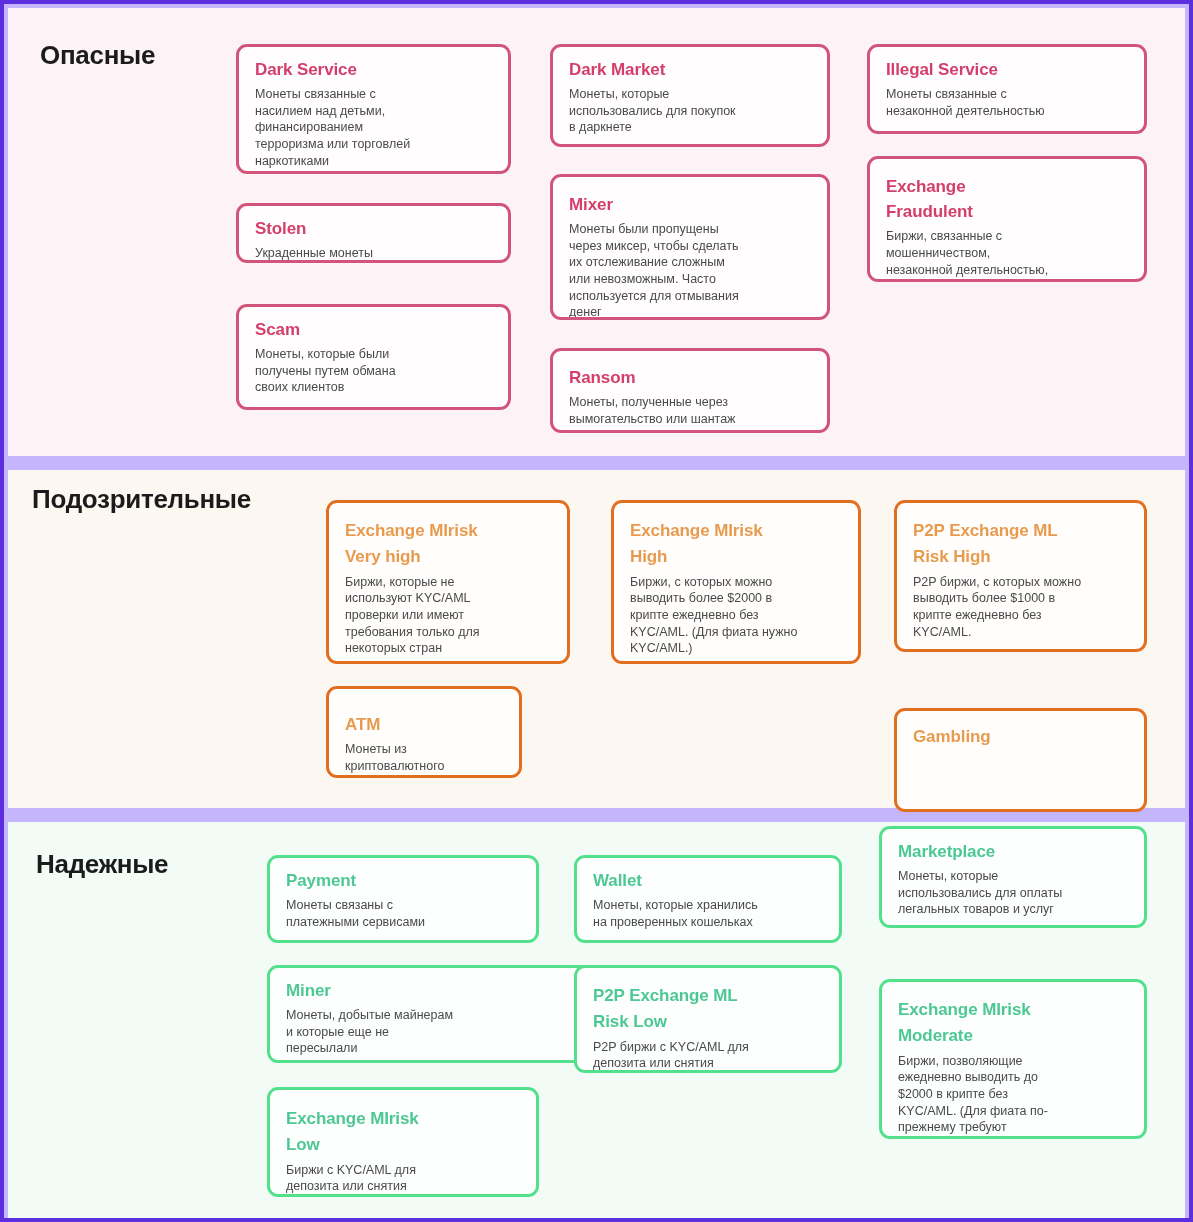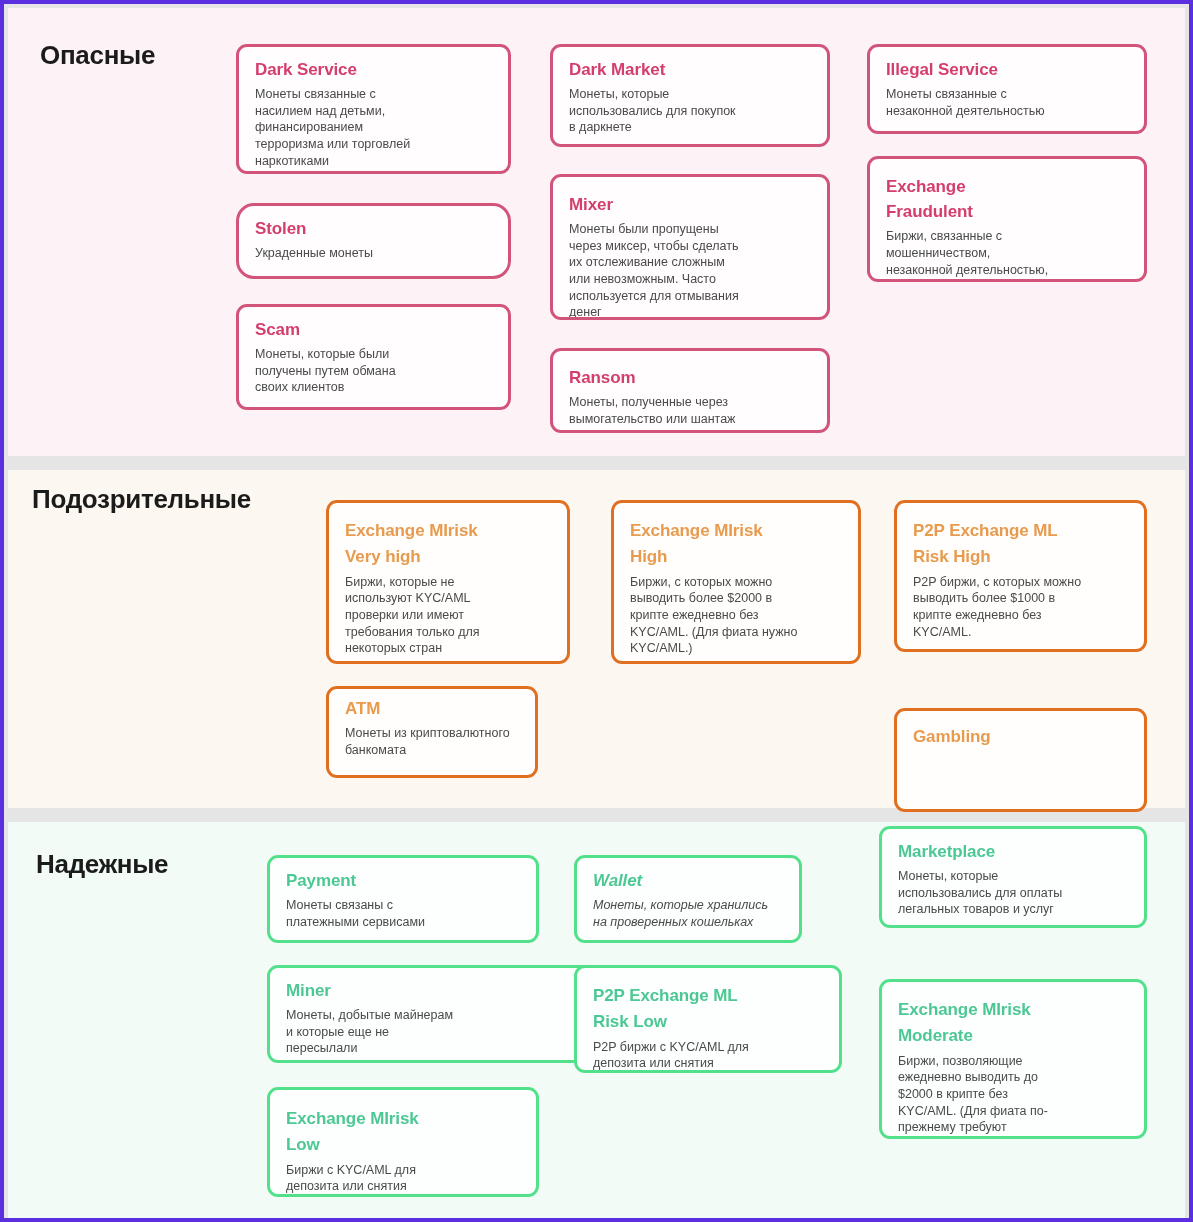--- a/index.html
+++ b/index.html
@@ -9,21 +9,21 @@
   }
   body {
     font-family: "Liberation Sans", "DejaVu Sans", sans-serif;
   }
   .page {
     position: relative;
     width: 1193px;
     height: 1222px;
     box-sizing: border-box;
     border: 4px solid #5b2fe0;
-    background: #e5e5e5;
+    background: #c4b5fd;
     overflow: hidden;
   }
   .band {
     position: absolute;
     left: 4px;
     right: 4px;
     box-sizing: border-box;
   }
   .band-danger    { top: 4px;   height: 448px;  background: #fdf2f5; }
   .band-suspect   { top: 466px; height: 338px;  background: #fdf7f2; }
@@ -88,21 +88,21 @@
 
   <div class="card c-danger" style="left:232px; top:40px; width:275px; height:130px;">
     <div class="ttl">Dark Service</div>
     <div class="desc">Монеты связанные с
 насилием над детьми,
 финансированием
 терроризма или торговлей
 наркотиками</div>
   </div>
 
-  <div class="card c-danger" style="left:232px; top:199px; width:275px; height:76px;border-radius:18px;">
+  <div class="card c-danger" style="left:232px; top:199px; width:275px; height:60px;">
     <div class="ttl">Stolen</div>
     <div class="desc">Украденные монеты</div>
   </div>
 
   <div class="card c-danger" style="left:232px; top:300px; width:275px; height:106px; ">
     <div class="ttl">Scam</div>
     <div class="desc">Монеты, которые были
 получены путем обмана
 своих клиентов</div>
   </div>
@@ -149,21 +149,21 @@
   <div class="card c-suspect" style="left:322px; top:496px; width:244px; height:164px; padding-top:15px;">
     <div class="ttl" style="white-space:pre-line; line-height:1.52;">Exchange MIrisk
 Very high</div>
     <div class="desc">Биржи, которые не
 используют KYC/AML
 проверки или имеют
 требования только для
 некоторых стран</div>
   </div>
 
-  <div class="card c-suspect" style="left:322px; top:682px; width:212px; height:92px; padding-top:8px;">
+  <div class="card c-suspect" style="left:322px; top:682px; width:196px; height:92px; padding-top:24px;">
     <div class="ttl">ATM</div>
     <div class="desc">Монеты из криптовалютного
 банкомата</div>
   </div>
 
   <div class="card c-suspect" style="left:607px; top:496px; width:250px; height:164px; padding-top:15px;">
     <div class="ttl" style="white-space:pre-line; line-height:1.52;">Exchange MIrisk
 High</div>
     <div class="desc">Биржи, с которых можно
 выводить более $2000 в
@@ -198,21 +198,21 @@
 пересылали</div>
   </div>
 
   <div class="card c-trusted" style="left:263px; top:1083px; width:272px; height:110px; padding-top:16px;">
     <div class="ttl" style="white-space:pre-line; line-height:1.52;">Exchange MIrisk
 Low</div>
     <div class="desc">Биржи с KYC/AML для
 депозита или снятия</div>
   </div>
 
-  <div class="card c-trusted" style="left:570px; top:851px; width:228px; height:88px;font-style:italic;">
+  <div class="card c-trusted" style="left:570px; top:851px; width:268px; height:88px;">
     <div class="ttl">Wallet</div>
     <div class="desc">Монеты, которые хранились
 на проверенных кошельках</div>
   </div>
 
   <div class="card c-trusted" style="left:570px; top:961px; width:268px; height:108px; padding-top:15px;">
     <div class="ttl" style="white-space:pre-line; line-height:1.52;">P2P Exchange ML
 Risk Low</div>
     <div class="desc">P2P биржи с KYC/AML для
 депозита или снятия</div>

